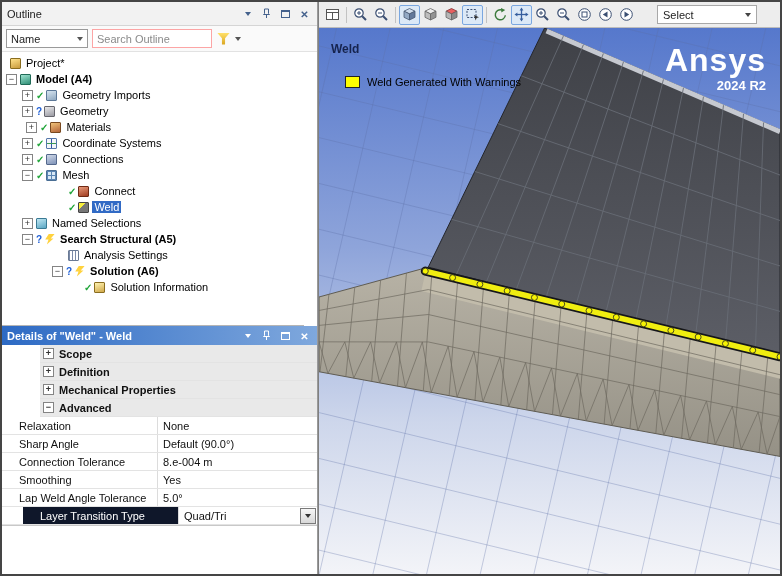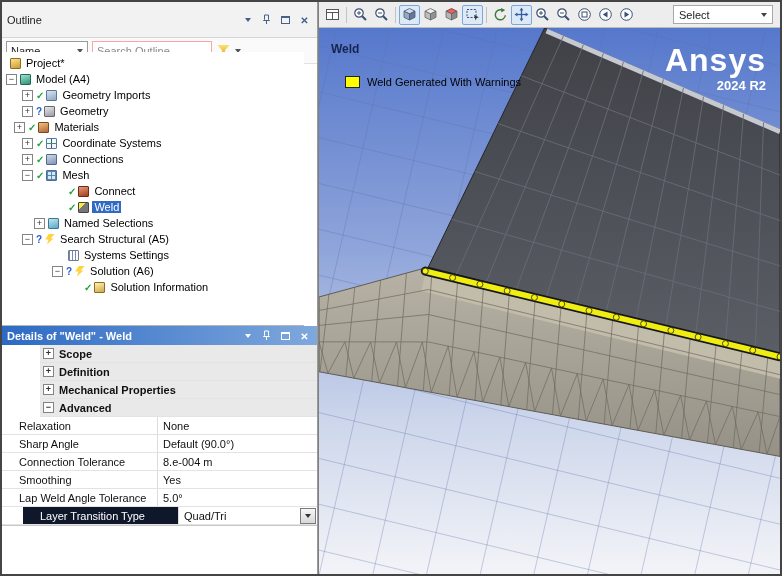--- a/index.html
+++ b/index.html
@@ -1,41 +1,41 @@
 <!DOCTYPE html>
 <html><head>
 <meta charset="utf-8">
 <style>
   *{margin:0;padding:0;box-sizing:border-box;}
   html,body{width:782px;height:576px;overflow:hidden;font-family:"Liberation Sans",sans-serif;font-size:11px;color:#111;background:#fff;}
   .window{position:absolute;inset:0;border:2px solid #454545;background:#fff;}
 
   
   .left{position:absolute;left:0;top:0;width:316px;height:100%;background:#fff;border-right:1px solid #9a9a9a;}
-  .outline-header{height:36px;background:#f2f2f2;border-bottom:1px solid #d5d5d5;display:flex;align-items:center;padding:0 5px;}
+  .outline-header{height:24px;background:#f2f2f2;border-bottom:1px solid #d5d5d5;display:flex;align-items:center;padding:0 5px;}
   .oh-title{flex:1;color:#222;}
   .hdr-icons{display:flex;gap:4px;align-items:center;color:#44618c;}
   .hdr-icons.white{color:#fff;}
   .hicon{width:15px;height:14px;display:inline-flex;align-items:center;justify-content:center;color:inherit;}
   .tri-down{width:0;height:0;border-left:3px solid transparent;border-right:3px solid transparent;border-top:4px solid currentColor;display:inline-block;}
   .ico-max{width:9px;height:8px;border:1px solid currentColor;border-top-width:2px;display:inline-block;}
   .ico-close::before{content:"✕";font-size:10px;font-weight:bold;}
 
   .filter-row{height:26px;display:flex;align-items:center;gap:4px;padding:0 4px;background:#fafafa;border-bottom:1px solid #e2e2e2;}
   .combo{width:82px;height:19px;border:1px solid #9a9a9a;background:#fff;display:flex;align-items:center;padding:0 4px;color:#222;}
   .combo .tri-down{margin-left:auto;color:#555;}
   .search{width:120px;height:19px;border:1px solid #fca5a5;background:#fff;padding:0 4px;font:inherit;color:#333;}
   .search::placeholder{color:#8a8a8a;}
   .funnel{width:13px;height:12px;background:linear-gradient(#ffe06a,#d9a520);clip-path:polygon(0 0,100% 0,62% 48%,62% 100%,38% 100%,38% 48%);display:inline-block;}
   .filter-dd{color:#555;display:inline-flex;align-items:center;}
 
   .tree{position:absolute;top:50px;left:0;right:13px;height:274px;background:#fff;overflow:hidden;padding-top:3px;border-bottom:1px solid #b5b5b5;}
   .trow{height:16px;display:flex;align-items:center;white-space:nowrap;}
   .tlabel{padding:0 2px;color:#000;}
-  .tlabel.bold{font-weight:normal;}
+  .tlabel.bold{font-weight:bold;}
   .tlabel.sel{background:#316ac5;color:#fff;}
   .exp{width:11px;height:11px;border:1px solid #848484;background:#fff;display:inline-flex;align-items:center;justify-content:center;font-size:9px;line-height:1;color:#333;margin-right:3px;flex:none;}
   .exp.plus::before{content:"+";}
   .exp.minus::before{content:"−";}
   .chk{color:#1ea437;font-weight:bold;font-size:10px;margin-right:2px;flex:none;}
   .chk::before{content:"✓";}
   .qm{color:#1f5fd6;font-weight:bold;font-size:10px;margin-right:2px;flex:none;}
   .qm::before{content:"?";}
   .ticon{width:11px;height:11px;flex:none;margin-right:3px;display:inline-block;border-radius:1px;}
   .i-proj{background:linear-gradient(160deg,#ffe28a,#c89b3c);border:1px solid #8a6d1f;}
@@ -63,21 +63,21 @@
   .dlabel.sel{background:#0f172a;color:#fff;margin-left:21px;}
   .dvalue{flex:1;display:flex;align-items:center;padding-left:5px;color:#111;}
   .dd-btn{margin-left:auto;margin-right:1px;width:16px;height:16px;border:1px solid #7a7a7a;background:linear-gradient(#f6f6f6,#d8d8d8);display:flex;align-items:center;justify-content:center;color:#333;}
 
   
   .viewport{position:absolute;left:316px;top:0;right:0;bottom:0;border-left:1px solid #808080;background:#ededed;}
   .vp-toolbar{height:26px;display:flex;align-items:center;padding:0 3px;background:#ededed;border-bottom:1px solid #bcbcbc;}
   .tbtn{width:21px;height:20px;display:inline-flex;align-items:center;justify-content:center;border:1px solid transparent;border-radius:2px;flex:none;}
   .tbtn.active{border-color:#7aa7e0;background:#dce9f7;}
   .tsep{width:1px;height:16px;background:#c2c2c2;margin:0 3px;flex:none;}
-  .select-combo{margin-left:auto;margin-right:4px;min-width:100px;height:19px;border:1px solid #a8a8a8;background:#fff;display:flex;align-items:center;padding:0 5px;gap:4px;color:#222;}
+  .select-combo{margin-left:auto;margin-right:20px;min-width:100px;height:19px;border:1px solid #a8a8a8;background:#fff;display:flex;align-items:center;padding:0 5px;gap:4px;color:#222;}
   .select-combo .tri-down{margin-left:auto;color:#444;}
   .vp-canvas{position:absolute;left:0;top:26px;right:0;bottom:0;overflow:hidden;}
   .vp-canvas svg{width:100%;height:100%;display:block;}
   .vp-title{position:absolute;left:12px;top:14px;font-size:12px;font-weight:bold;color:#16244e;}
   .vp-legend{position:absolute;left:26px;top:48px;display:flex;align-items:center;color:#000;}
   .legend-swatch{width:15px;height:12px;background:#ffff00;border:1px solid #222;margin-right:7px;flex:none;}
   .vp-brand{position:absolute;right:14px;top:16px;text-align:right;color:#fff;}
   .brand-name{font-size:32px;font-weight:bold;letter-spacing:1px;line-height:1;}
   .brand-version{font-size:13px;font-weight:bold;margin-top:2px;}
 </style>
@@ -138,21 +138,21 @@
         <span class="chk"></span>
         <span class="ticon i-import"></span>
         <span class="tlabel">Geometry Imports</span>
       </div>
       <div class="trow" style="padding-left:20px">
         <span class="exp plus"></span>
         <span class="qm"></span>
         <span class="ticon i-cube"></span>
         <span class="tlabel">Geometry</span>
       </div>
-      <div class="trow" style="padding-left:12px">
+      <div class="trow" style="padding-left:24px">
         <span class="exp plus"></span>
         <span class="chk"></span>
         <span class="ticon i-materials"></span>
         <span class="tlabel">Materials</span>
       </div>
       <div class="trow" style="padding-left:20px">
         <span class="exp plus"></span>
         <span class="chk"></span>
         <span class="ticon i-axes"></span>
         <span class="tlabel">Coordinate Systems</span>
@@ -172,34 +172,34 @@
       <div class="trow" style="padding-left:66px">
         <span class="chk"></span>
         <span class="ticon i-connect"></span>
         <span class="tlabel">Connect</span>
       </div>
       <div class="trow" style="padding-left:66px">
         <span class="chk"></span>
         <span class="ticon i-weld"></span>
         <span class="tlabel sel">Weld</span>
       </div>
-      <div class="trow" style="padding-left:32px">
+      <div class="trow" style="padding-left:20px">
         <span class="exp plus"></span>
         <span class="ticon i-ns"></span>
         <span class="tlabel">Named Selections</span>
       </div>
       <div class="trow" style="padding-left:20px">
         <span class="exp minus"></span>
         <span class="qm"></span>
         <span class="ticon i-bolt"></span>
         <span class="tlabel bold">Search Structural (A5)</span>
       </div>
       <div class="trow" style="padding-left:66px">
         <span class="ticon i-settings"></span>
-        <span class="tlabel">Systems Settings</span>
+        <span class="tlabel">Analysis Settings</span>
       </div>
       <div class="trow" style="padding-left:50px">
         <span class="exp minus"></span>
         <span class="qm"></span>
         <span class="ticon i-bolt"></span>
         <span class="tlabel bold">Solution (A6)</span>
       </div>
       <div class="trow" style="padding-left:82px">
         <span class="chk"></span>
         <span class="ticon i-info"></span>

